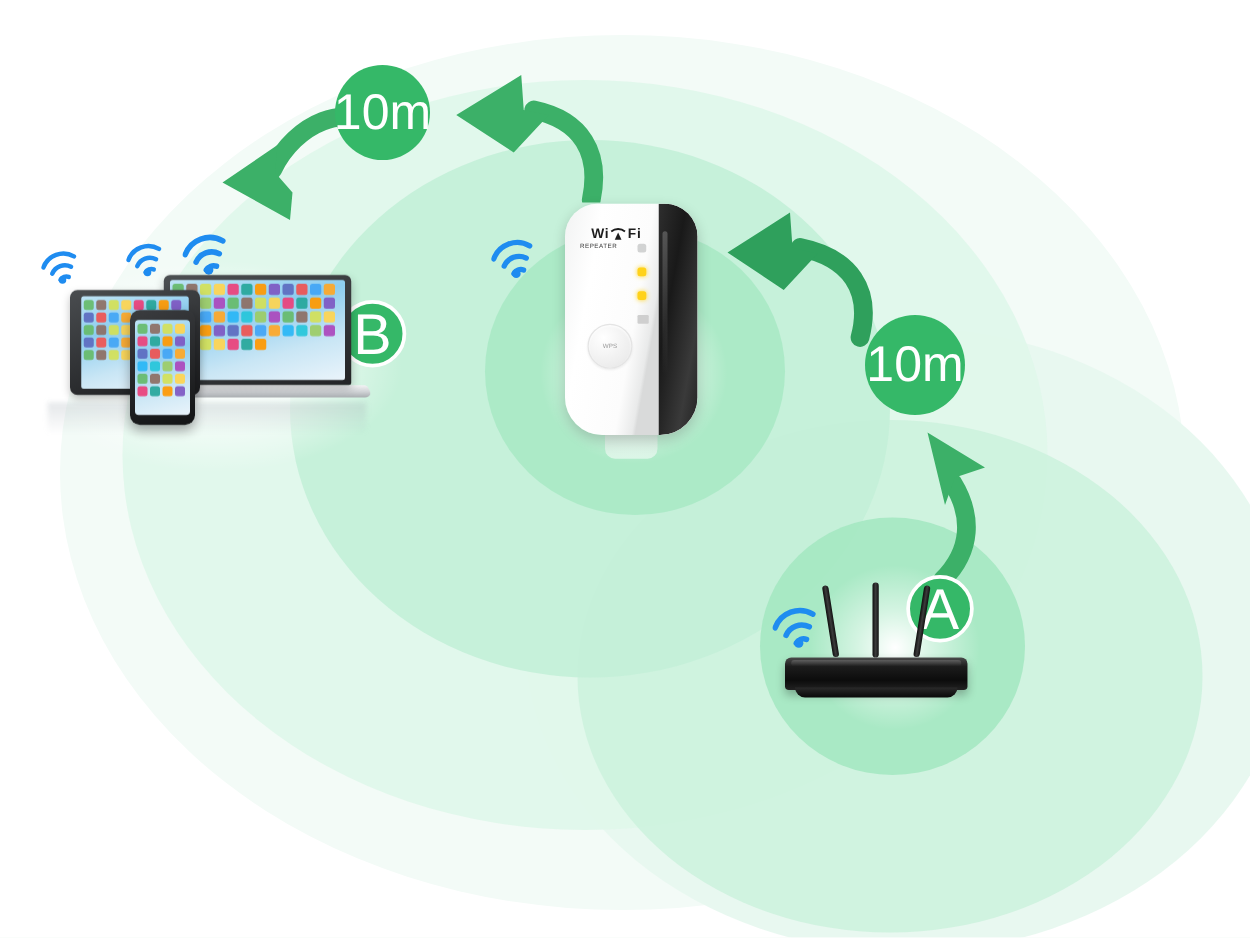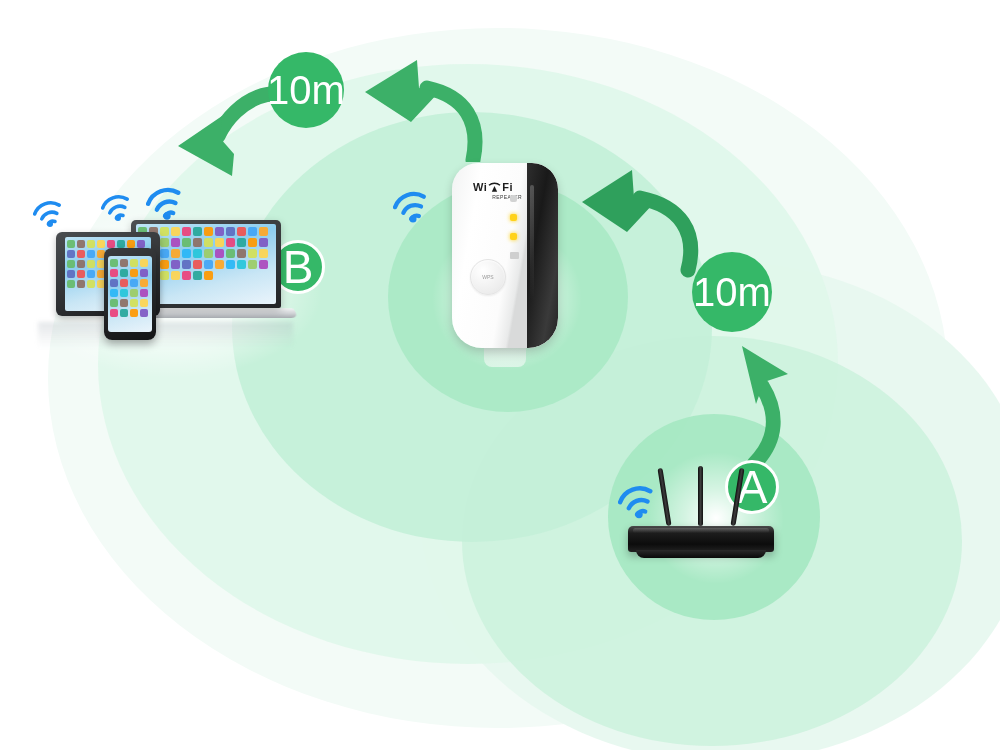--- a/index.html
+++ b/index.html
@@ -62,21 +62,21 @@
     background:linear-gradient(100deg,#2e2e2e 0%,#191919 35%,#3a3a3a 75%,#232323 100%);
     border-radius:0 26px 30px 0;
   }
   .rep-dark:after{
     content:"";position:absolute;left:3px;top:12%;width:4px;height:62%;
     background:linear-gradient(180deg,rgba(255,255,255,.22),rgba(255,255,255,0));
     border-radius:3px;
   }
   .rep-logo {
     position:absolute; left:12px; top:18px;
-    width:58px; text-align:right;
+    width:58px; text-align:left;
     color:#1d1d1d;
   }
   .rep-logo .wifi-word {
     font-size:11px; font-weight:bold; letter-spacing:.5px;
     display:flex; align-items:center; justify-content:center; gap:1px;
   }
   .rep-logo .glyph { display:inline-block; }
   .rep-logo .sub {
     font-size:5px; letter-spacing:.4px; margin-top:1px; color:#3a3a3a;
   }

